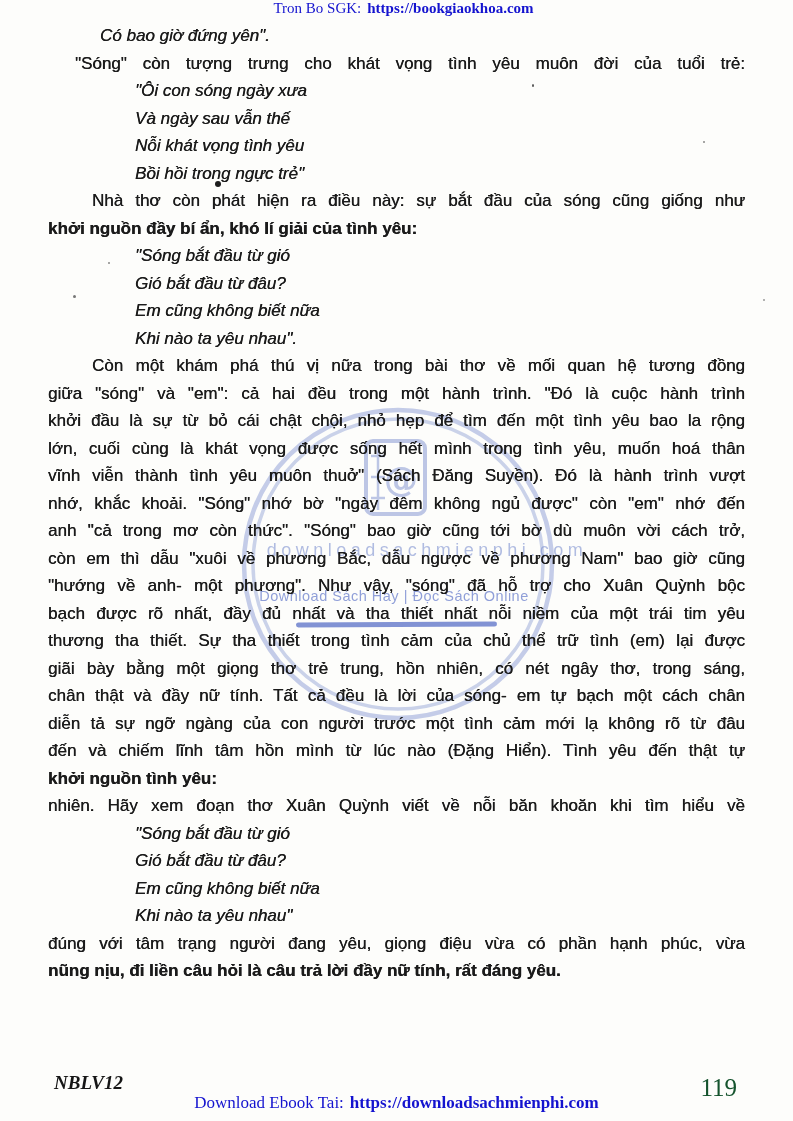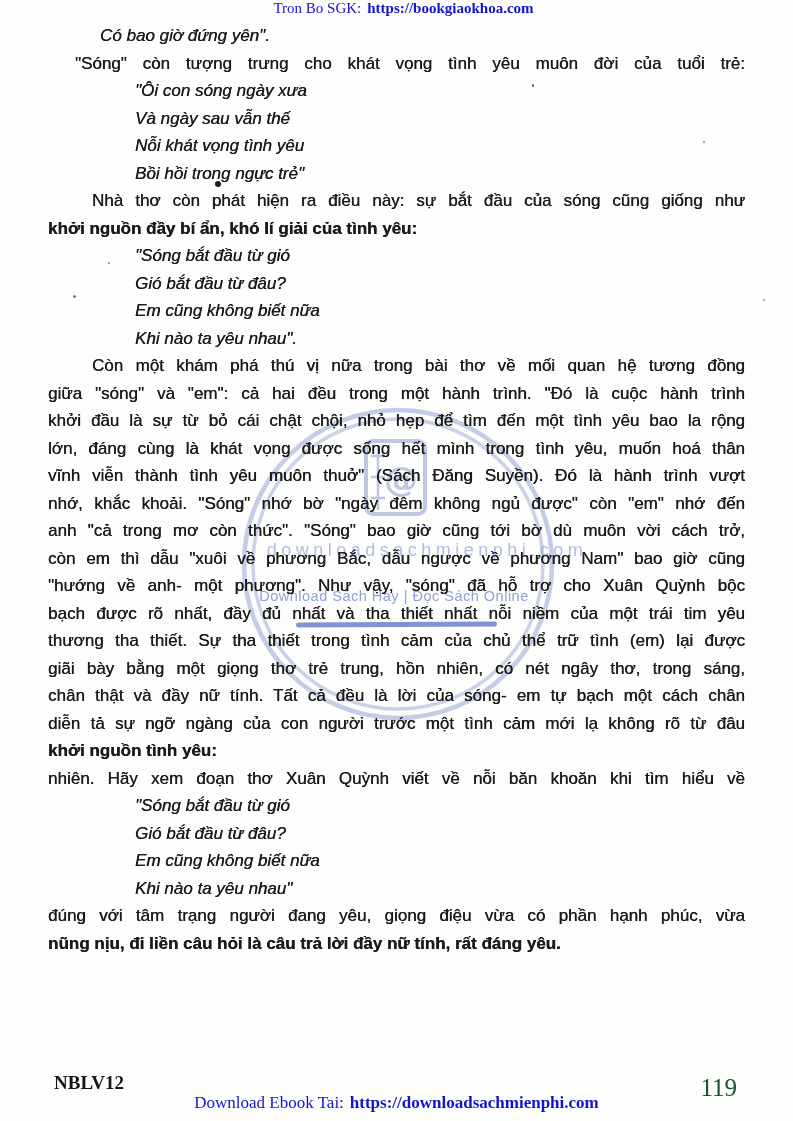--- a/index.html
+++ b/index.html
@@ -13,21 +13,21 @@
     position:absolute;left:0;width:793px;text-align:center;
     font-family:"Liberation Serif",serif;color:#1413cf;
     white-space:nowrap;z-index:3;
   }
   .banner .url{font-weight:bold;margin-left:6px;color:#1413cf;text-decoration:none;}
   .top-banner{top:-1px;font-size:15px;line-height:18px;padding-left:7px;}
   .bottom-banner{top:1093px;font-size:17px;line-height:20px;}
   
   .book-code{
     position:absolute;left:54px;top:1072px;z-index:3;
-    font-family:"Liberation Serif",serif;font-weight:bold;
+    font-family:"Liberation Serif",serif;font-style:italic;font-weight:bold;
     font-size:19px;color:#161616;
   }
   .page-number{
     position:absolute;right:56px;top:1074px;z-index:3;
     font-family:"Liberation Serif",serif;font-size:25px;color:#14532d;
   }
   
   .page-text{
     position:absolute;left:48px;top:22px;width:697px;z-index:2;
     font-size:17px;color:#1b1b1b;
@@ -91,31 +91,32 @@
   <div class="ln verse">Bồi hồi trong ngực trẻ"</div>
   <div class="ln pf jl">Nhà thơ còn phát hiện ra điều này: sự bắt đầu của sóng cũng giống như</div>
   <div class="ln pend">khởi nguồn đầy bí ẩn, khó lí giải của tình yêu:</div>
   <div class="ln verse">"Sóng bắt đầu từ gió</div>
   <div class="ln verse">Gió bắt đầu từ đâu?</div>
   <div class="ln verse">Em cũng không biết nữa</div>
   <div class="ln verse">Khi nào ta yêu nhau".</div>
   <div class="ln pf jl">Còn một khám phá thú vị nữa trong bài thơ về mối quan hệ tương đồng</div>
   <div class="ln pm jl">giữa "sóng" và "em": cả hai đều trong một hành trình. "Đó là cuộc hành trình</div>
   <div class="ln pm jl">khởi đầu là sự từ bỏ cái chật chội, nhỏ hẹp để tìm đến một tình yêu bao la rộng</div>
-  <div class="ln pm jl">lớn, đáng cùng là khát vọng được sống hết mình trong tình yêu, muốn hoá thân</div>
+  <div class="ln pm jl">lớn, cuối cùng là khát vọng được sống hết mình trong tình yêu, muốn hoá thân</div>
   <div class="ln pm jl">vĩnh viễn thành tình yêu muôn thuở" (Sách Đăng Suyền). Đó là hành trình vượt</div>
   <div class="ln pm jl">nhớ, khắc khoải. "Sóng" nhớ bờ "ngày đêm không ngủ được" còn "em" nhớ đến</div>
   <div class="ln pm jl">anh "cả trong mơ còn thức". "Sóng" bao giờ cũng tới bờ dù muôn vời cách trở,</div>
   <div class="ln pm jl">còn em thì dẫu "xuôi về phương Bắc, dẫu ngược về phương Nam" bao giờ cũng</div>
   <div class="ln pm jl">"hướng về anh- một phương". Như vậy, "sóng" đã hỗ trợ cho Xuân Quỳnh bộc</div>
   <div class="ln pm jl">bạch được rõ nhất, đầy đủ nhất và tha thiết nhất nỗi niềm của một trái tim yêu</div>
   <div class="ln pm jl">thương tha thiết. Sự tha thiết trong tình cảm của chủ thể trữ tình (em) lại được</div>
   <div class="ln pm jl">giãi bày bằng một giọng thơ trẻ trung, hồn nhiên, có nét ngây thơ, trong sáng,</div>
   <div class="ln pm jl">chân thật và đầy nữ tính. Tất cả đều là lời của sóng- em tự bạch một cách chân</div>
   <div class="ln pm jl">diễn tả sự ngỡ ngàng của con người trước một tình cảm mới lạ không rõ từ đâu</div>
+  <div class="ln pm jl">đến và chiếm lĩnh tâm hồn mình từ lúc nào (Đặng Hiển). Tình yêu đến thật tự</div>
   <div class="ln pend">khởi nguồn tình yêu:</div>
   <div class="ln pm jl">nhiên. Hãy xem đoạn thơ Xuân Quỳnh viết về nỗi băn khoăn khi tìm hiểu về</div>
   <div class="ln verse">"Sóng bắt đầu từ gió</div>
   <div class="ln verse">Gió bắt đầu từ đâu?</div>
   <div class="ln verse">Em cũng không biết nữa</div>
   <div class="ln verse">Khi nào ta yêu nhau"</div>
   <div class="ln pm jl">đúng với tâm trạng người đang yêu, giọng điệu vừa có phần hạnh phúc, vừa</div>
   <div class="ln pend">nũng nịu, đi liền câu hỏi là câu trả lời đầy nữ tính, rất đáng yêu.</div>
 </div>
 

